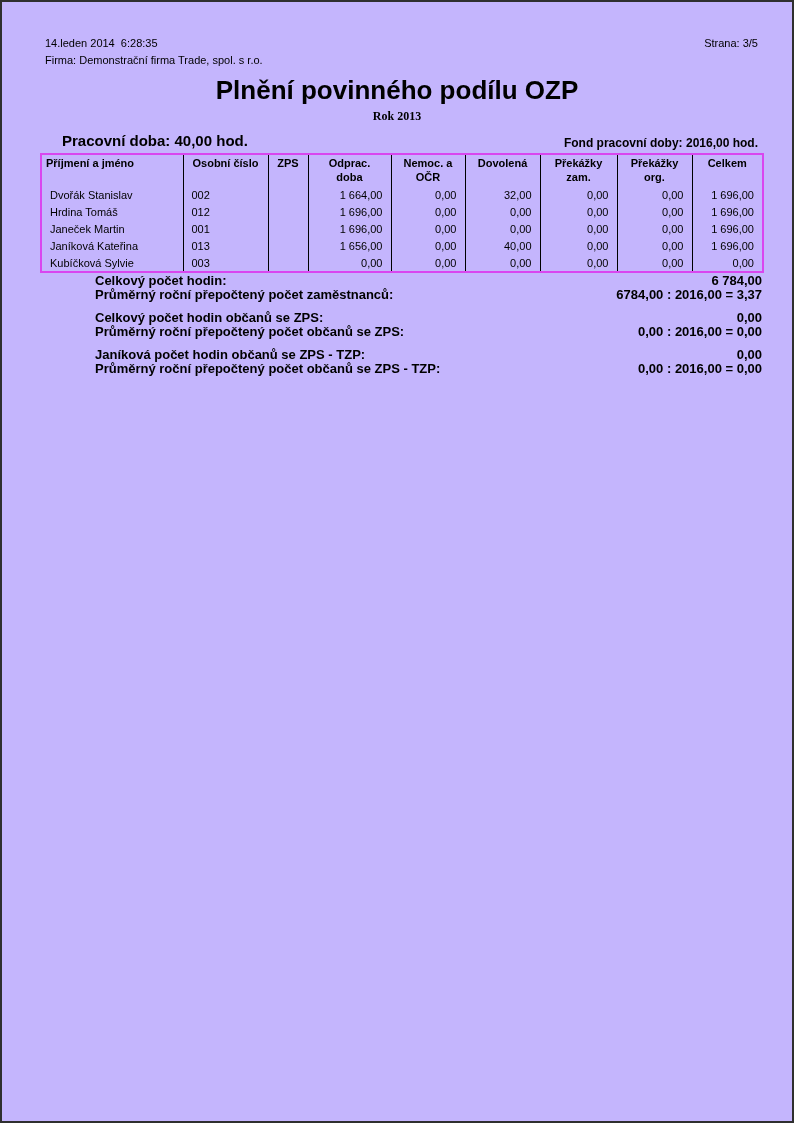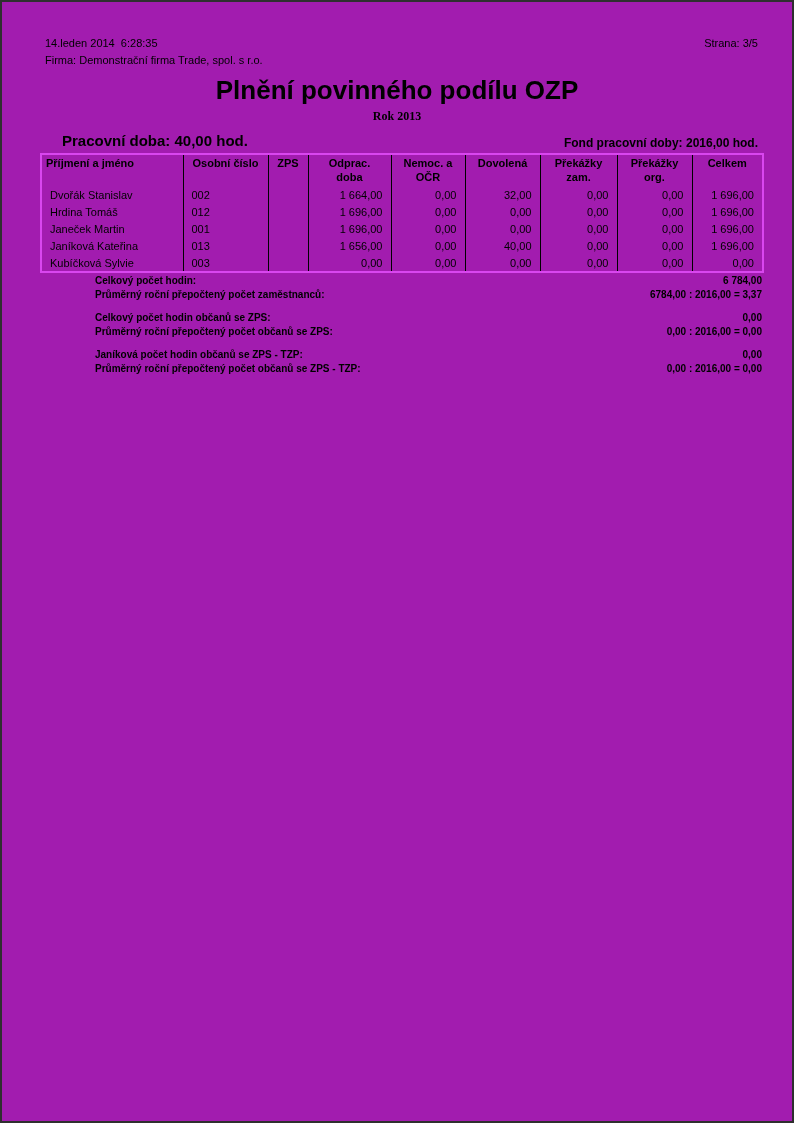--- a/index.html
+++ b/index.html
@@ -1,21 +1,21 @@
 <!DOCTYPE html>
 <html><head>
 <meta charset="utf-8">
 <style>
   html, body { margin:0; padding:0; background:#ffffff; }
   .page {
     position:relative;
     width:794px; height:1123px;
     box-sizing:border-box;
     border:2px solid #2f2f2f;
-    background:#a21caf;
+    background:#c4b5fd;
     color:#000000;
     font-family:"Liberation Sans","DejaVu Sans",sans-serif;
     overflow:hidden;
   }
   .meta-row {
     position:absolute; left:43px; right:34px; top:35px;
     display:flex; justify-content:space-between;
     font-size:11px; line-height:13px;
   }
   .meta-row span { white-space:pre; }
@@ -57,21 +57,21 @@
     padding:1px 2px 0 2px;
   }
   .report-table thead th.c0 { text-align:left; padding-left:4px; }
   .report-table tbody td { height:17px; padding:0 8px; white-space:nowrap; }
   .report-table td.c0 { text-align:left; }
   .report-table td.c1, .report-table td.c2 { }
   .report-table td.c3, .report-table td.c4, .report-table td.c5,
   .report-table td.c6, .report-table td.c7, .report-table td.c8 { text-align:right; }
   .summary {
     position:absolute; left:38px; top:272px; width:722px;
-    font-size:10px; font-weight:bold;
+    font-size:13px; font-weight:bold;
   }
   .summary-group { margin-bottom:9px; }
   .summary-line { display:flex; justify-content:space-between; line-height:14px; }
   .summary-label { padding-left:55px; }
   .summary-value { white-space:pre; }
 </style>
 </head>
 <body>
 
 <div class="page">

